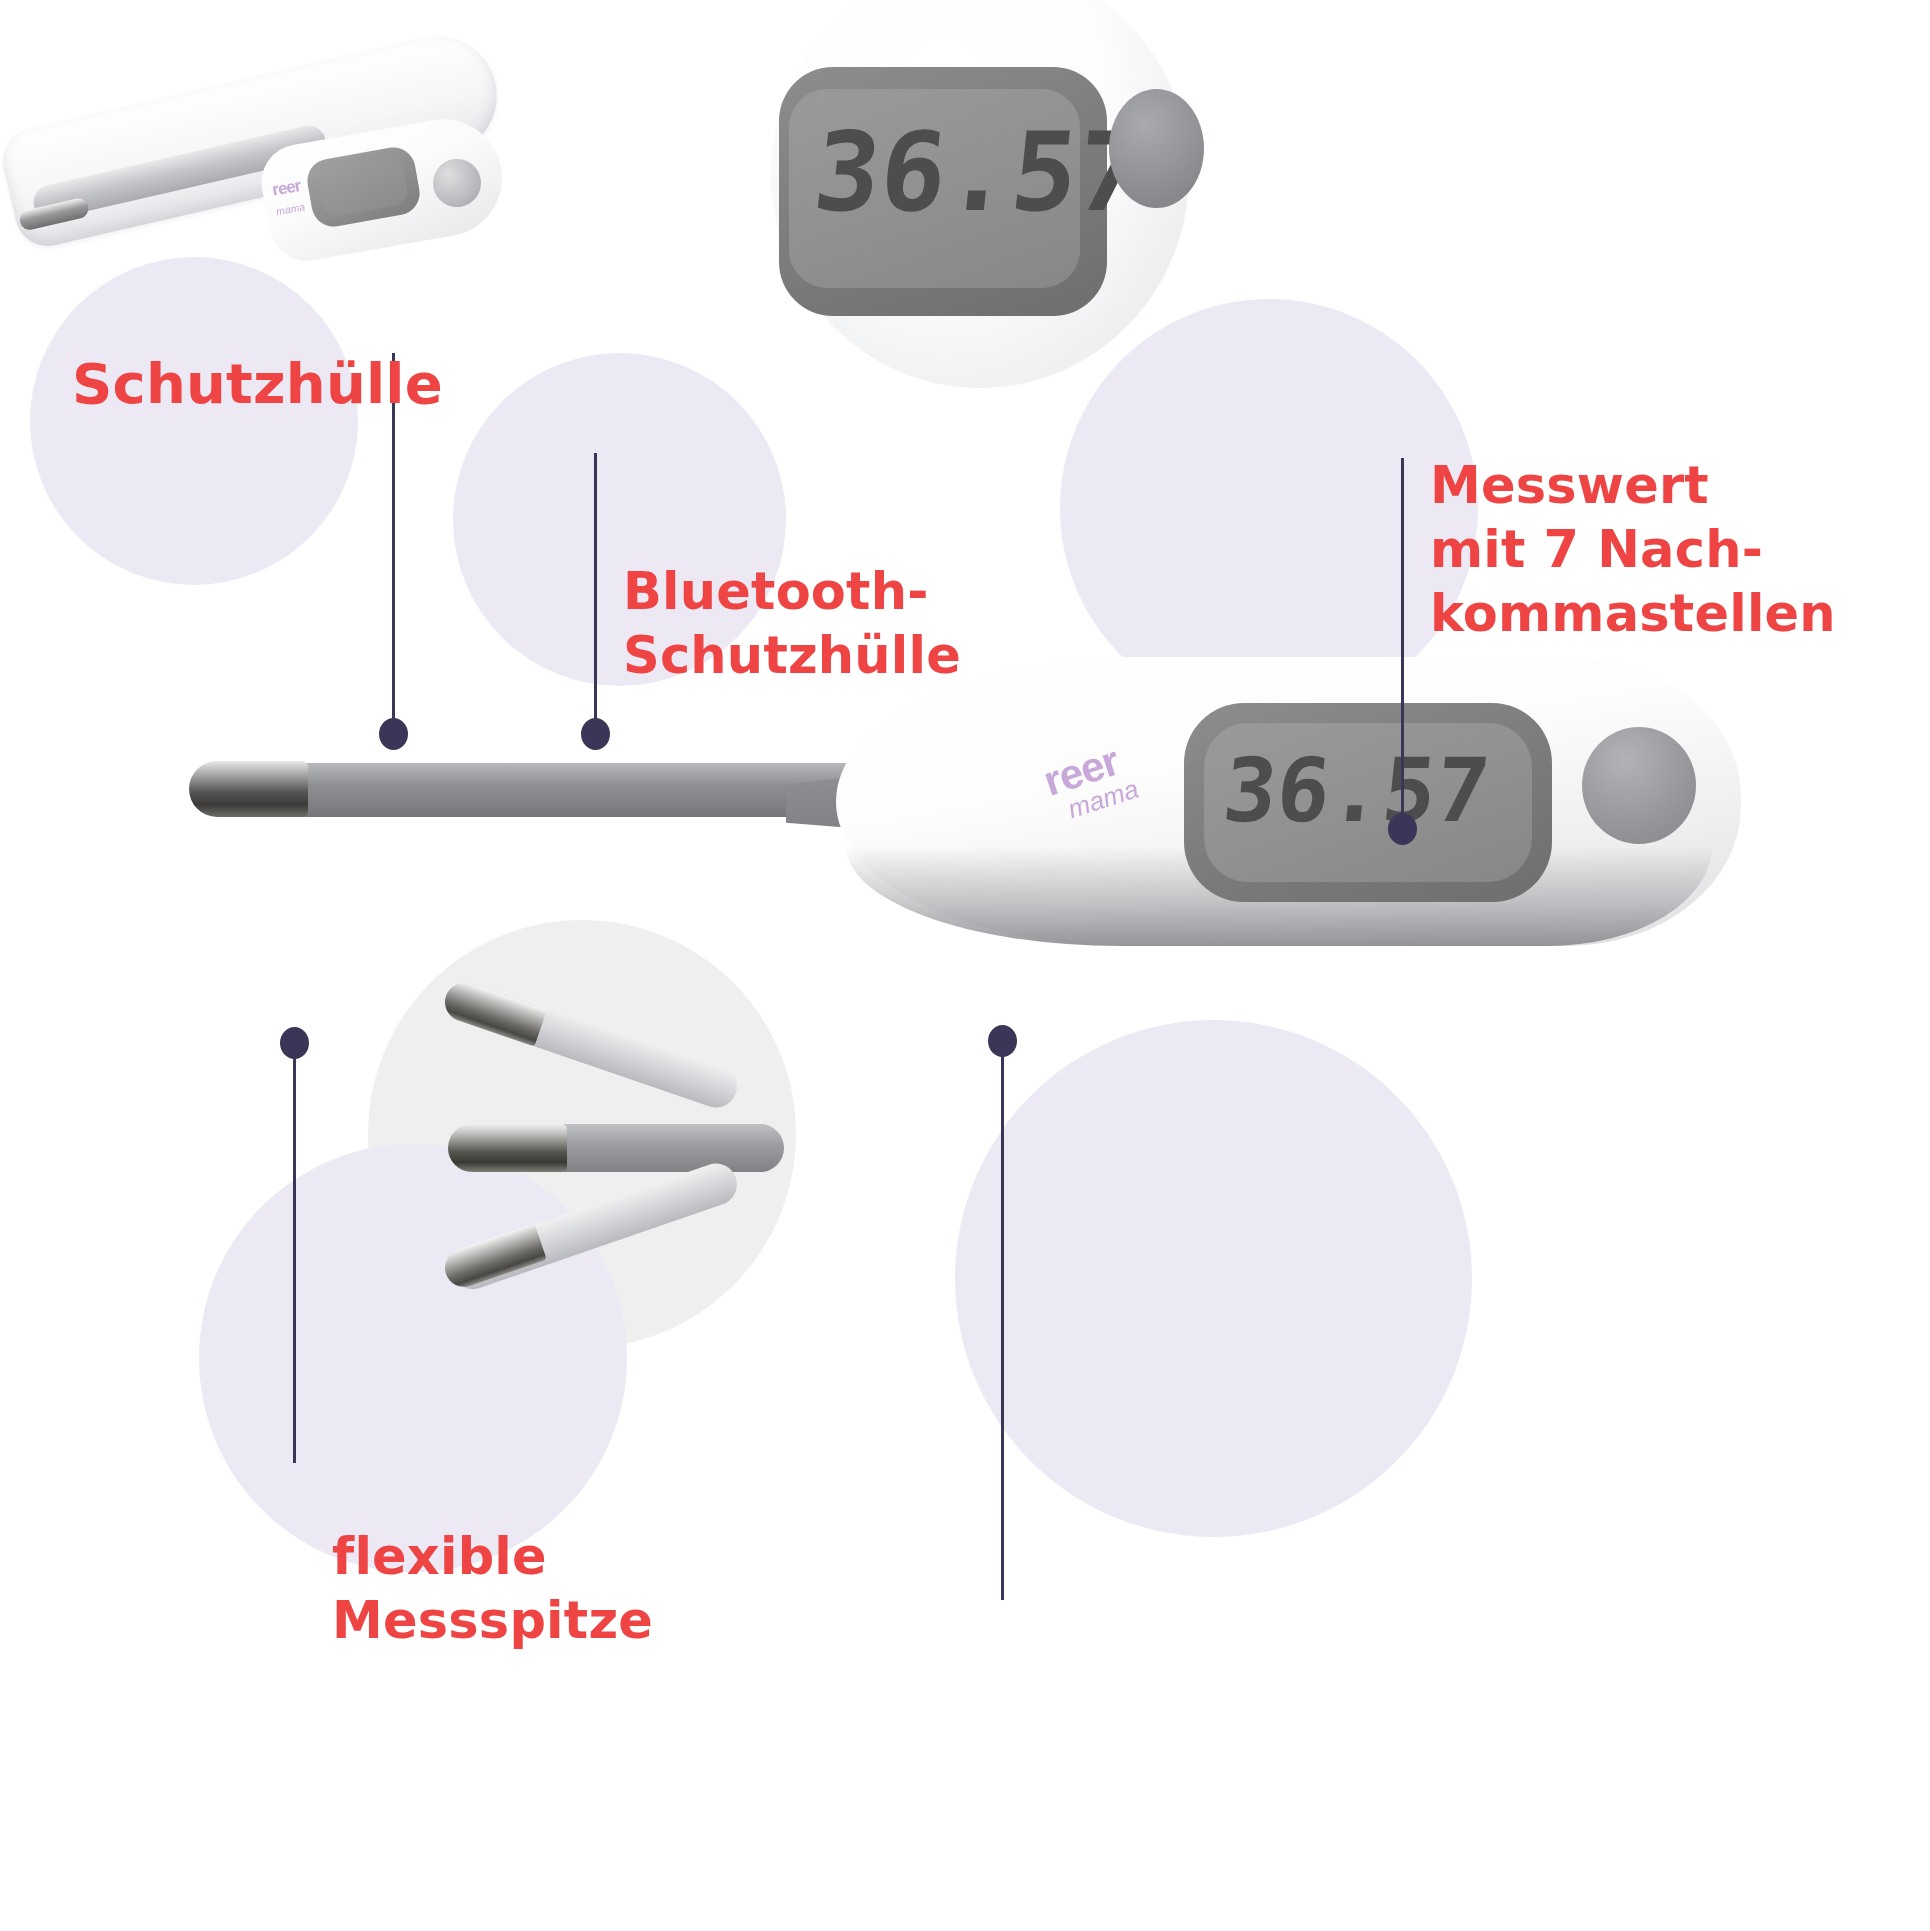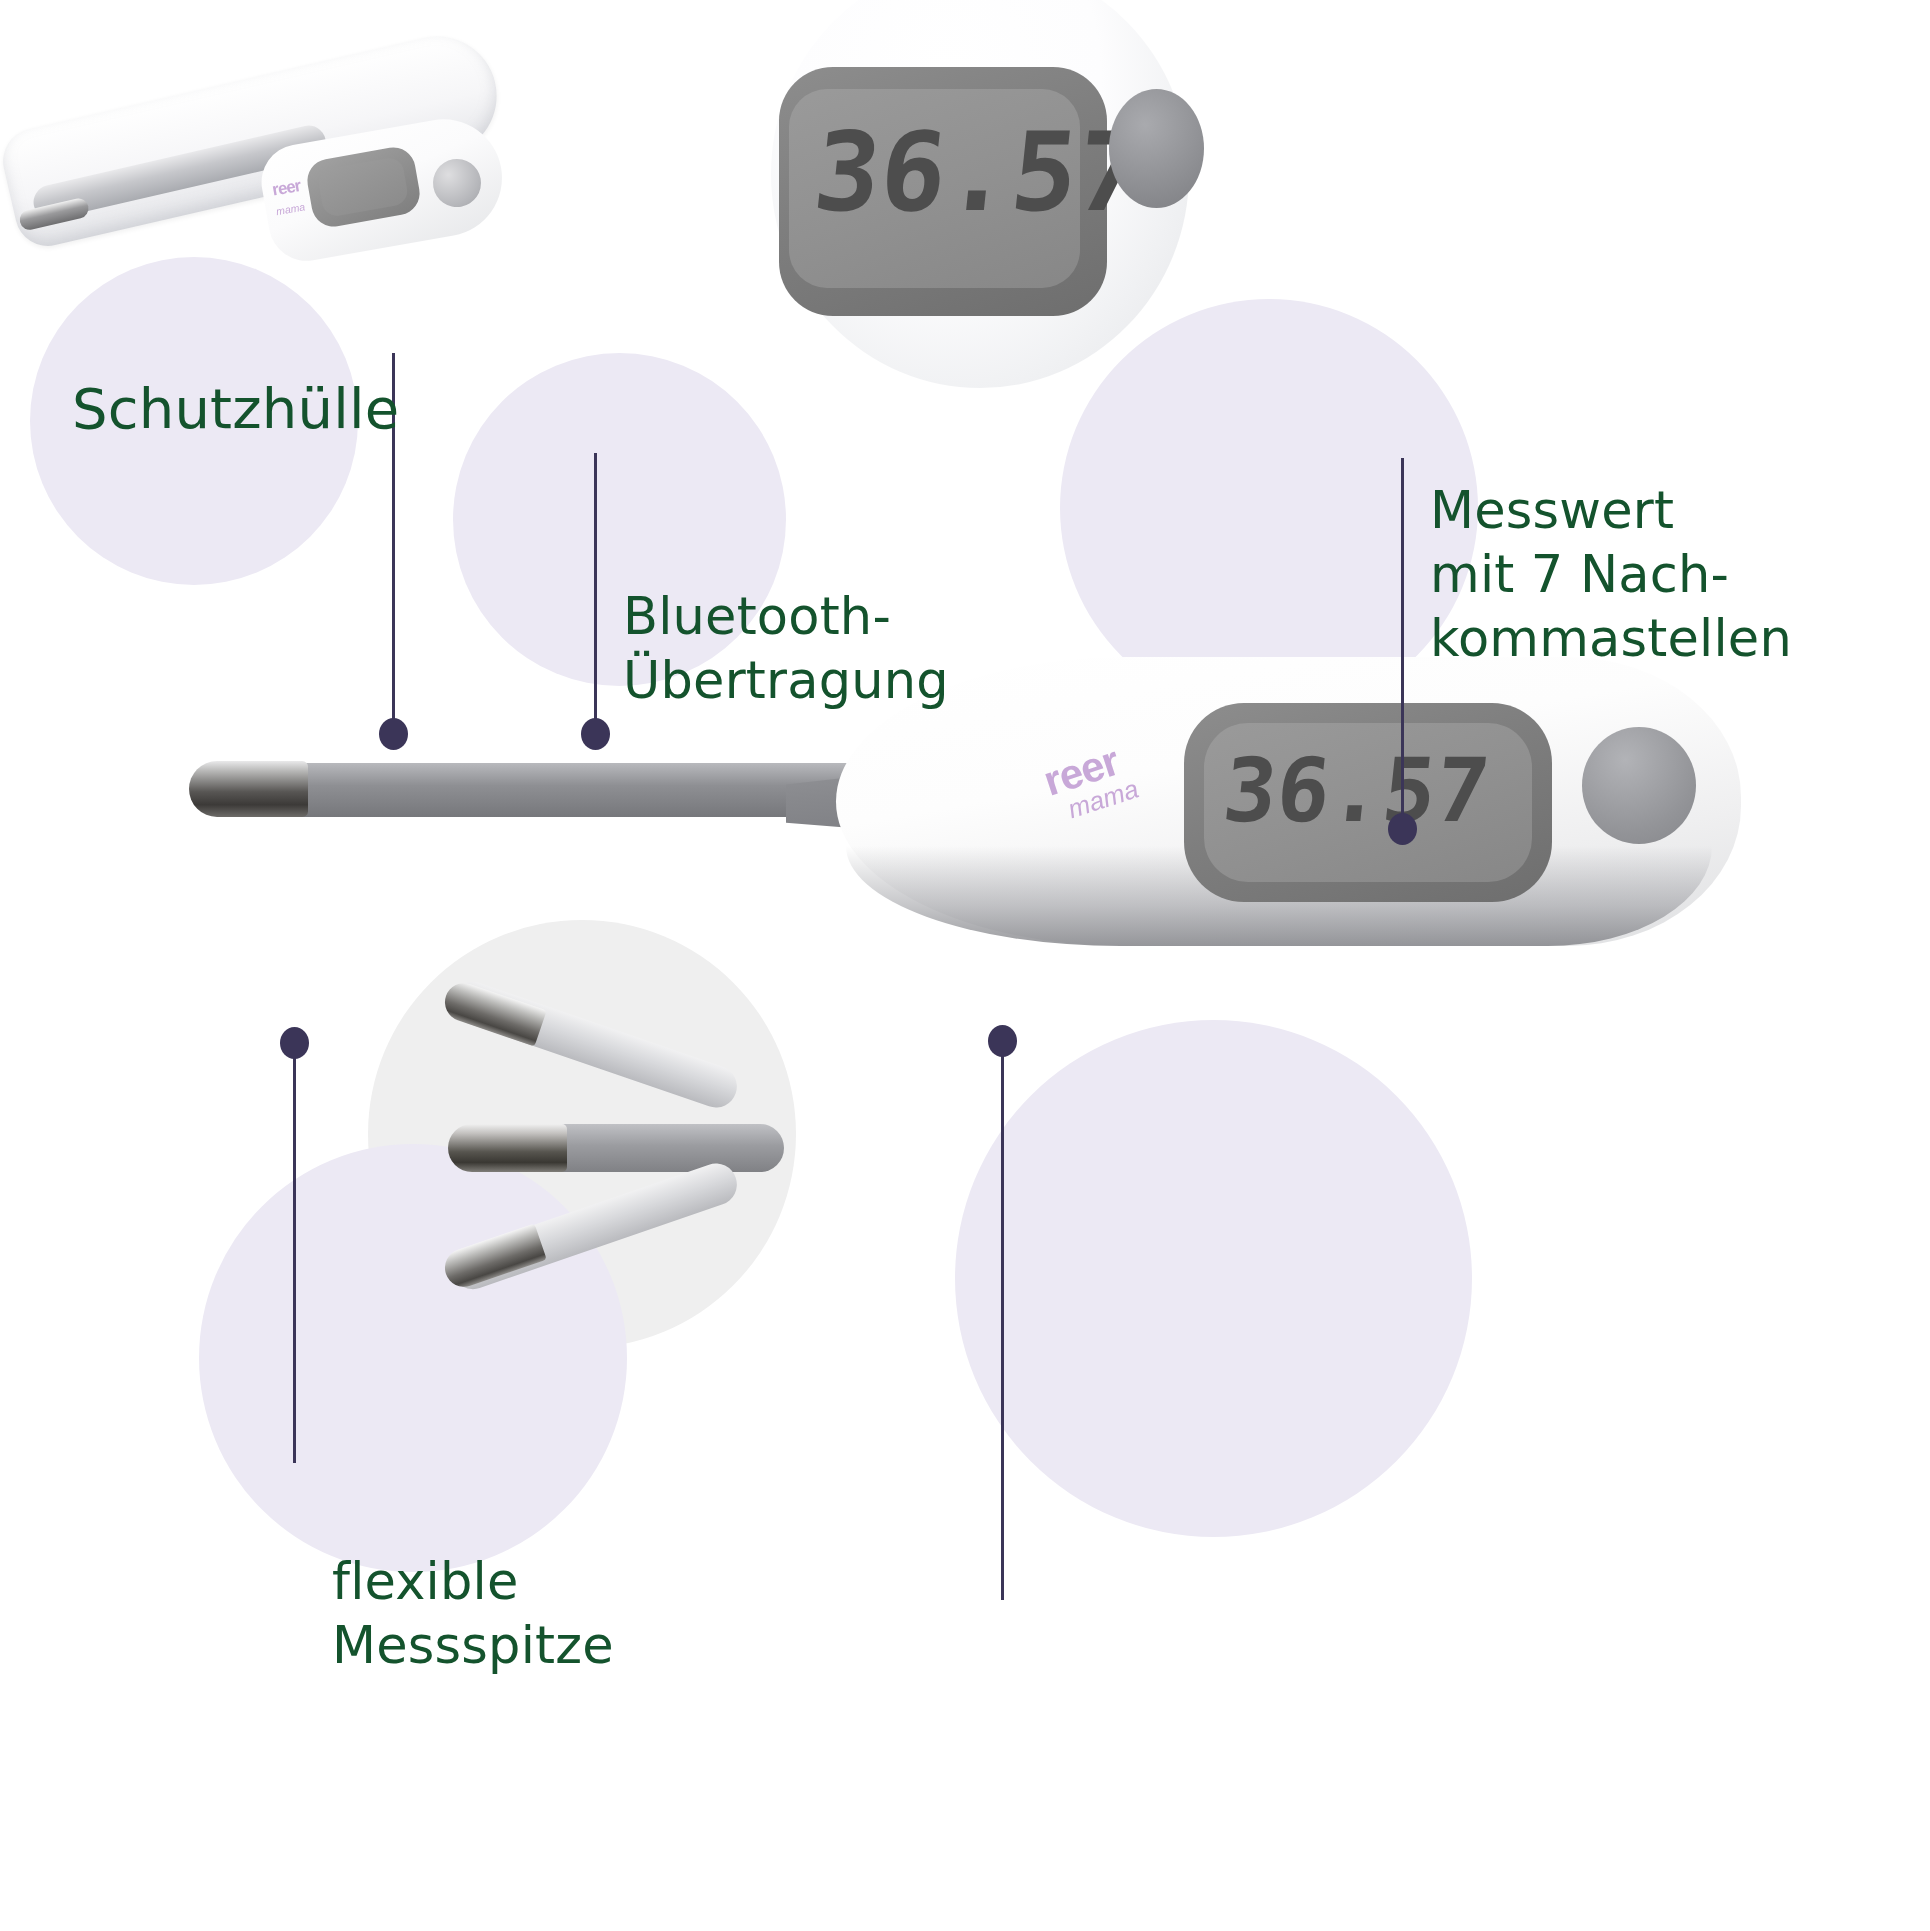--- a/index.html
+++ b/index.html
@@ -6,23 +6,23 @@
   body{width:1930px;height:1931px;position:relative;overflow:hidden;
        font-family:"Liberation Sans", sans-serif;}
 
   .stage{position:absolute;inset:0;width:1930px;height:1931px;background:#ffffff;}
 
   
   .bubble{position:absolute;border-radius:50%;background:#ece9f4;}
   .bubble.grey{background:#efefef;}
 
   
-  .callout{position:absolute;color:#14532d;font-weight:400;
+  .callout{position:absolute;color:#ef4444;font-weight:700;
            font-family:"DejaVu Sans", sans-serif;letter-spacing:0.2px;
-           line-height:1.25;white-space:pre-line;margin-top:25px;}
+           line-height:1.25;white-space:pre-line;}
 
   
   .vrule{position:absolute;background:#3b3558;width:3px;}
 
   
   .conn{position:absolute;background:#3b3558;width:3px;}
   .dot{position:absolute;border-radius:50%;background:#3b3558;}
 
   
   .therm{position:absolute;}
@@ -197,21 +197,21 @@
   <div class="conn" style="left:293px;top:1055px;height:408px;"></div>
 
   <div class="dot" style="left:988px;top:1025px;width:29px;height:32px;"></div>
   <div class="conn" style="left:1001px;top:1053px;height:517px;"></div>
 
   <div class="vrule" style="left:392px;top:353px;height:10px;"></div>
   <div class="callout" style="left:72px;top:349px;font-size:56px;">Schutzhülle</div>
 
   <div class="vrule" style="left:594px;top:560px;height:127px;"></div>
   <div class="callout" style="left:623px;top:560px;font-size:51px;">Bluetooth-
-Übertragung</div>
+Schutzhülle</div>
 
   <div class="vrule" style="left:1401px;top:458px;height:194px;"></div>
   <div class="callout" style="left:1430px;top:454px;font-size:51px;">Messwert
 mit 7 Nach-
 kommastellen</div>
 
   <div class="vrule" style="left:293px;top:1323px;height:139px;"></div>
   <div class="callout" style="left:332px;top:1525px;font-size:51px;">flexible
 Messspitze</div>
 

